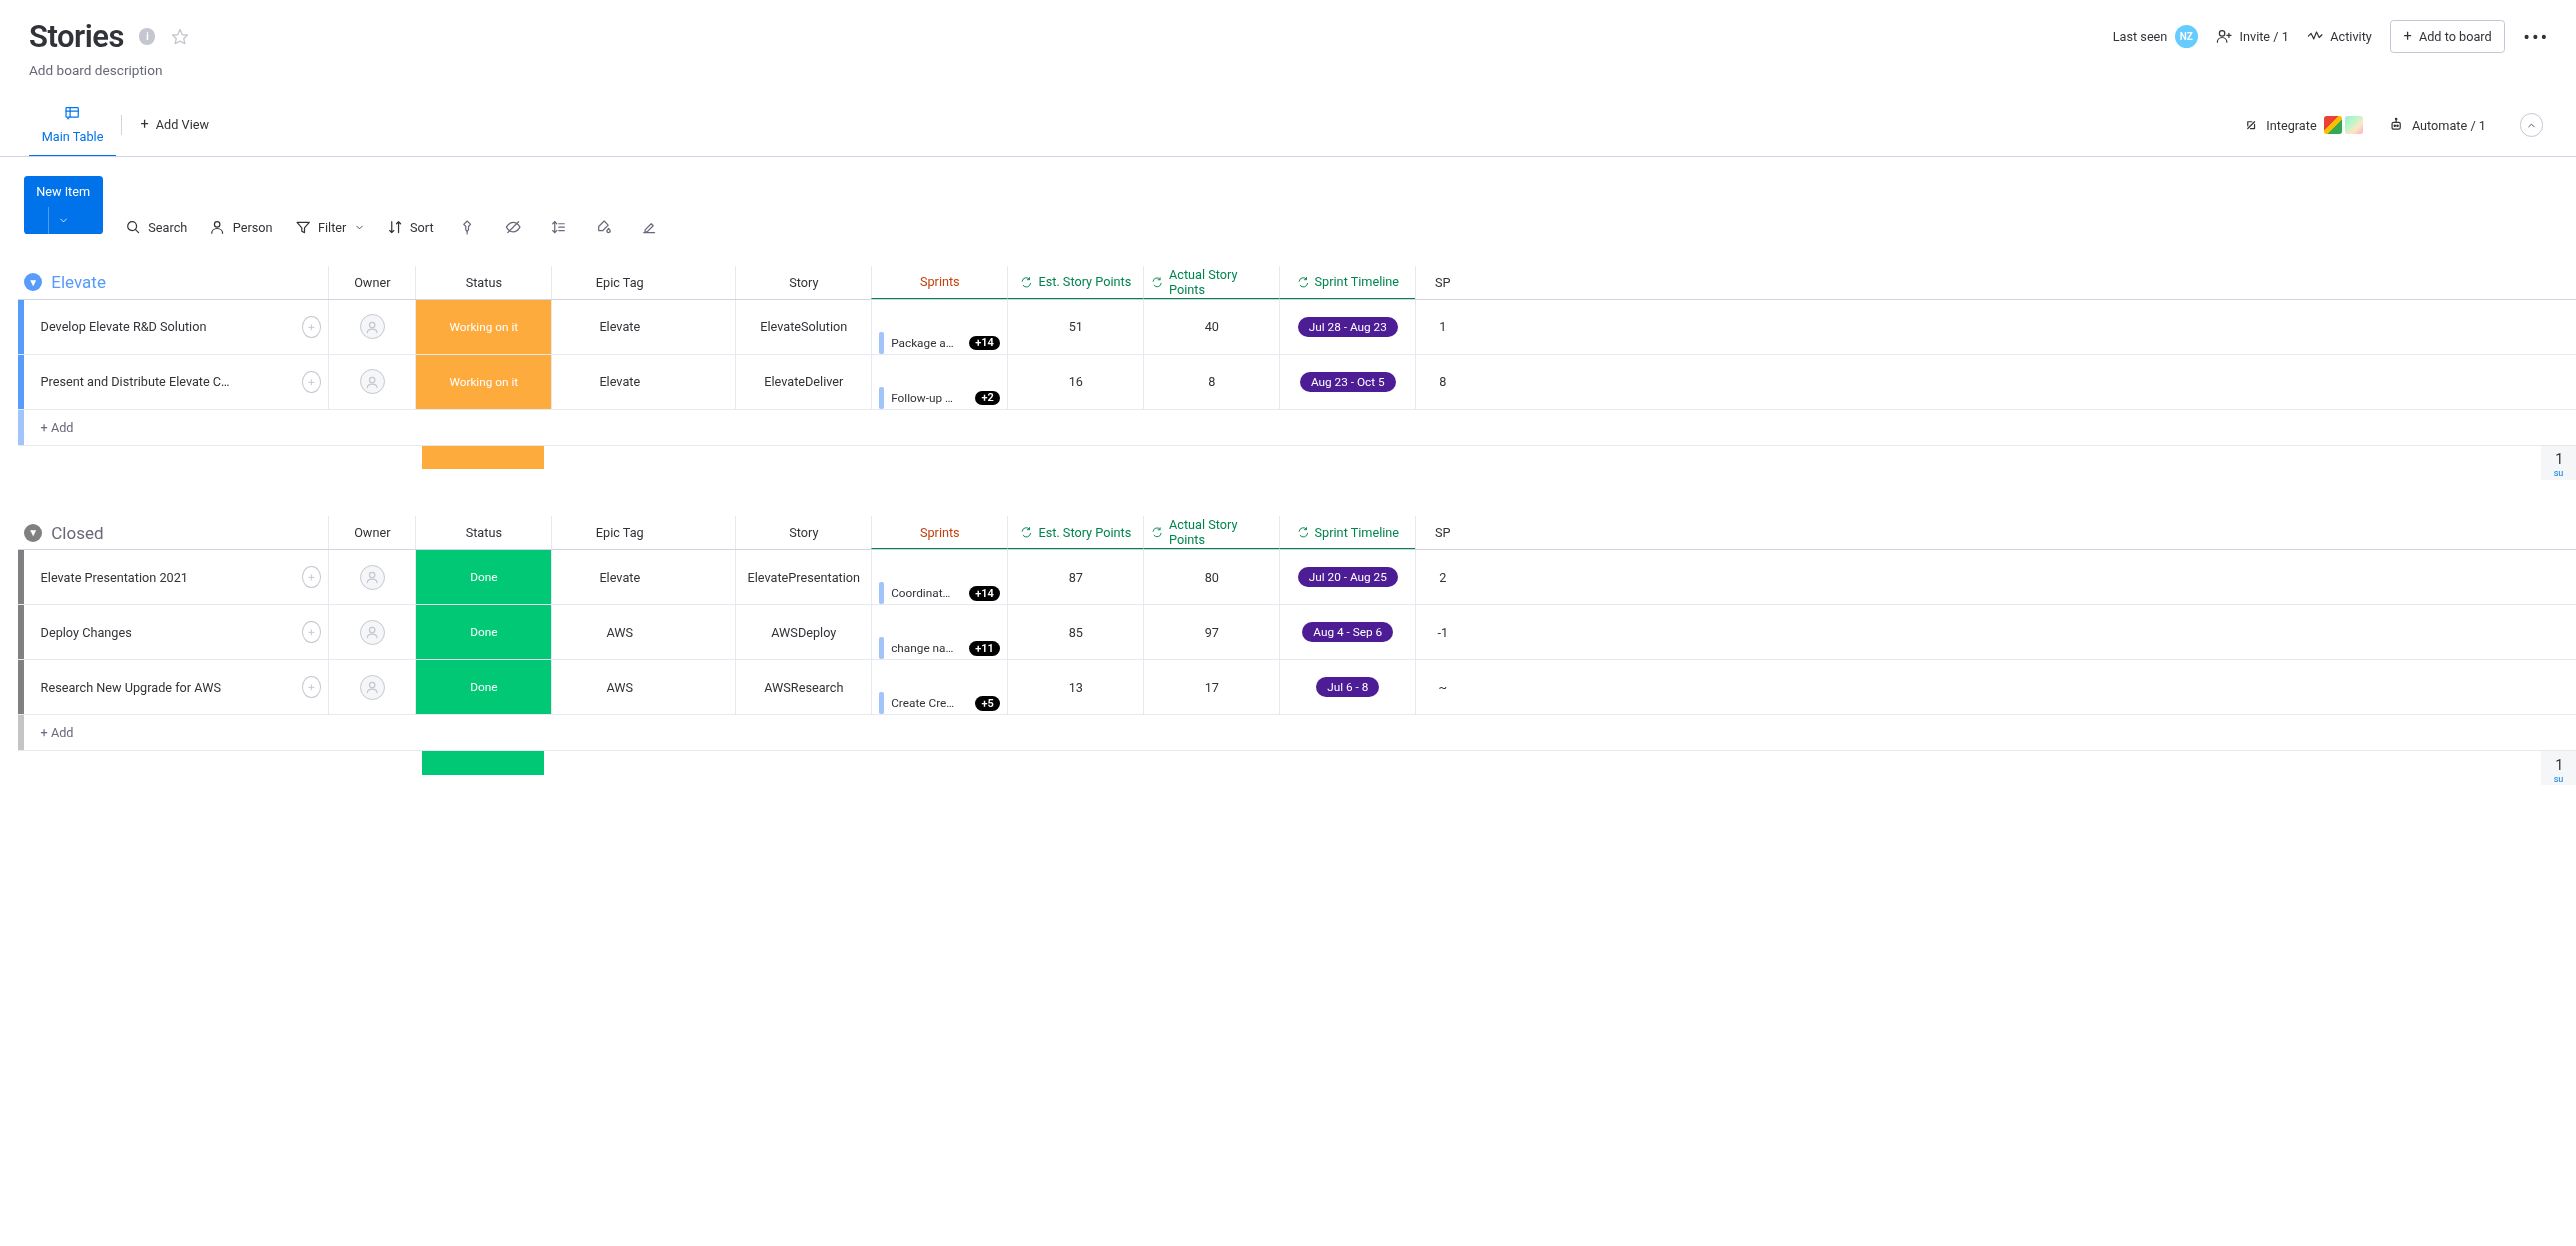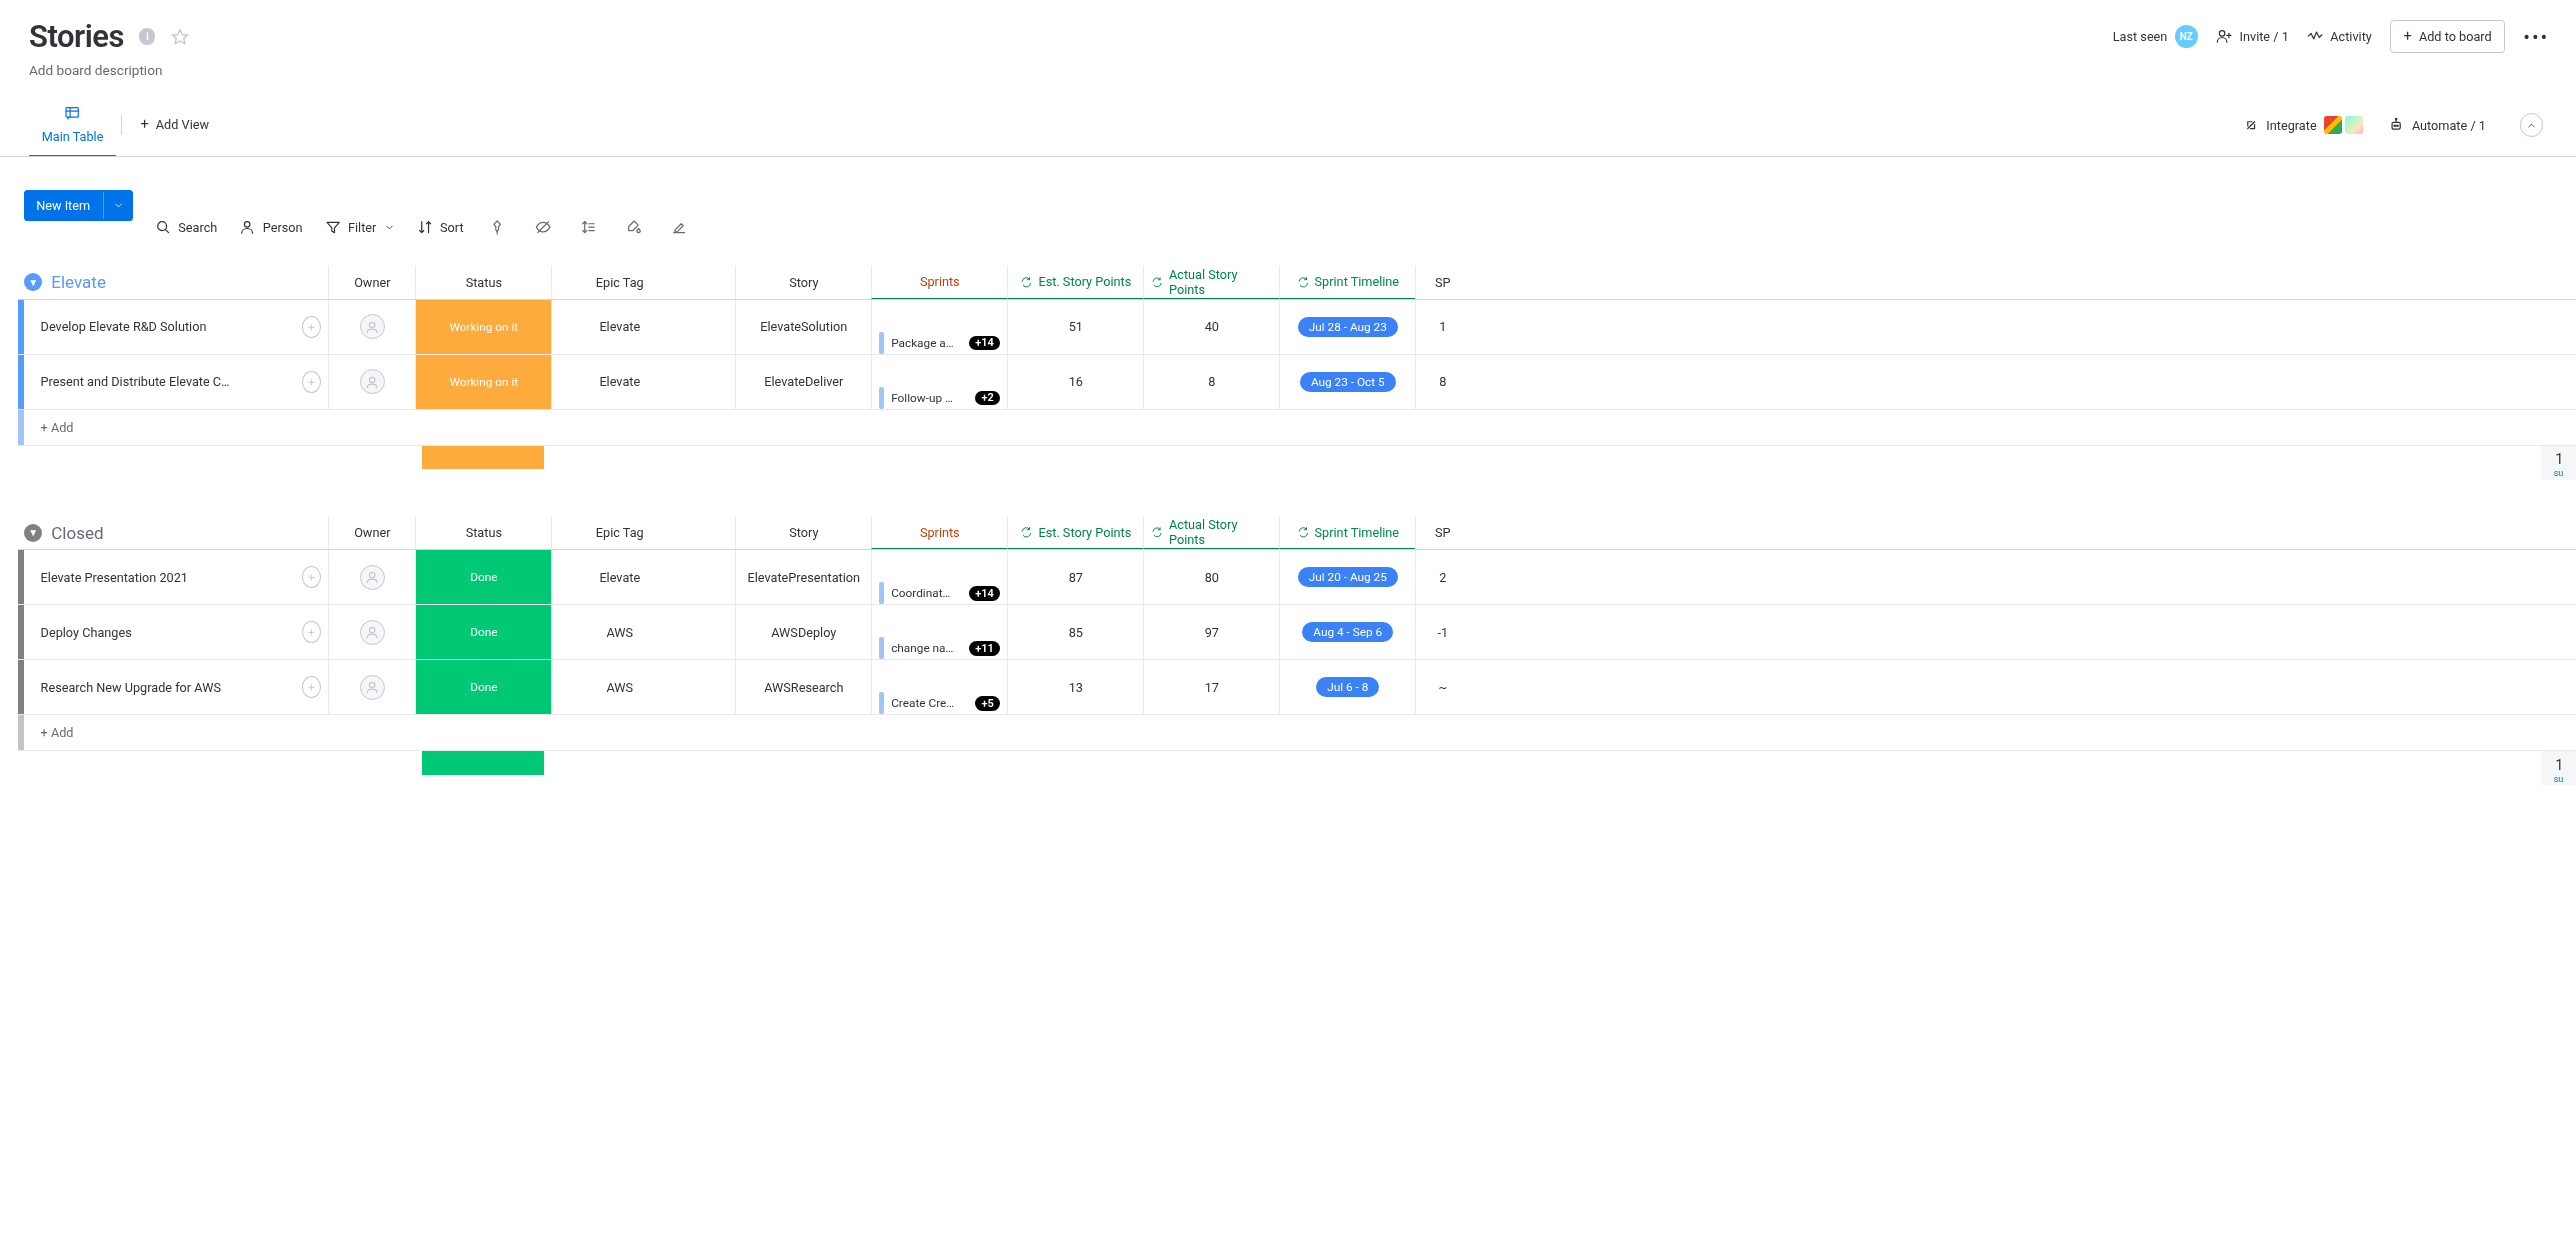--- a/index.html
+++ b/index.html
@@ -23,21 +23,21 @@
 .tab { display:inline-flex; align-items:center; gap:7.2px; padding:11px 12.7px; cursor:pointer; color:#323338; border-bottom:1.8px solid transparent; }
 .tab.active { color:#0073ea; border-bottom-color:#0073ea;flex-direction:column; }
 .tab-sep { width:0.9px; height:20px; background:#d0d4e4; margin:0 5.4px; }
 .tabs-right { margin-left:auto; display:flex; align-items:center; gap:25px; padding-right:3.6px;}
 .integ-icons { display:inline-flex; gap:3.6px; }
 .sq { width:18px; height:18px; border-radius:2.7px; }
 .collapse-circ { width:23.5px; height:23.5px; border:0.9px solid #c3c6d4; border-radius:50%; display:flex; align-items:center; justify-content:center; cursor:pointer; margin-left:9px;}
 
 
 .toolbar { display:flex; align-items:center; gap:22px; padding:14.5px 29px 18px 23.5px; }
-.btn-primary { background:#0073ea; color:#fff; border-radius:3.6px; display:inline-flex; align-items:center; overflow:hidden; cursor:pointer;}
+.btn-primary { background:#0073ea; color:#fff; border-radius:3.6px; display:inline-flex; align-items:center; overflow:hidden; cursor:pointer;flex-direction:column;}
 .btn-primary .lbl { padding:8.1px 12.7px; }
 .btn-primary .dd { padding:8.1px 9px; border-left:0.9px solid rgba(255,255,255,0.3);}
 .tool { display:inline-flex; align-items:center; gap:7.2px; color:#323338; cursor:pointer;margin-top:44px; }
 .tool.icon-only { padding:3.6px; color:#676879;}
 
 
 .group { margin:9px 0 36px 18px; }
 .grp-head { display:flex; align-items:center; }
 .grp-caret { width:18px; height:18px; border-radius:50%; display:flex; align-items:center; justify-content:center; color:#fff; font-size:10px; margin-right:9px;}
 .grp-name { font-size:17px; font-weight:400; }
@@ -82,21 +82,21 @@
 
 .status-pill { width:100%; height:100%; display:flex; align-items:center; justify-content:center; color:#fff; font-size:11.8px;}
 .st-working { background:#fdab3d; }
 .st-done { background:#00c875; }
 
 .sprint-box { display:flex; align-items:center; gap:7.2px; width:100%;margin-top:32px; }
 .sprint-bar { width:4.5px; height:22px; background:#a1c4fb; border-radius:1.8px;}
 .sprint-txt { flex:1; white-space:nowrap; overflow:hidden; text-overflow:ellipsis; font-size:11.8px;}
 .sprint-badge { background:#000; color:#fff; border-radius:10px; padding:0.9px 6.3px; font-size:11px; font-weight:600;}
 
-.tl-pill { background:#3b82f6; color:#fff; border-radius:11px; padding:2.7px 11px; font-size:11.8px; white-space:nowrap;}
+.tl-pill { background:#4c1d95; color:#fff; border-radius:11px; padding:2.7px 11px; font-size:11.8px; white-space:nowrap;}
 
 .row.add .cell { color:#676879; }
 .row.add { background:#fff; }
 
 .summary { display:flex; margin-top:0; }
 .summary .pad { width:404px; flex-shrink:0; }
 .summary .bar { width:122px; height:23.5px; }
 .summary .sp-sum { margin-left:auto; background:#f5f6f8; padding:5.4px 12.7px 1.8px; text-align:right;}
 .sp-sum .n { font-size:14.5px;}
 .sp-sum .s { font-size:9px; color:#0073ea;}

